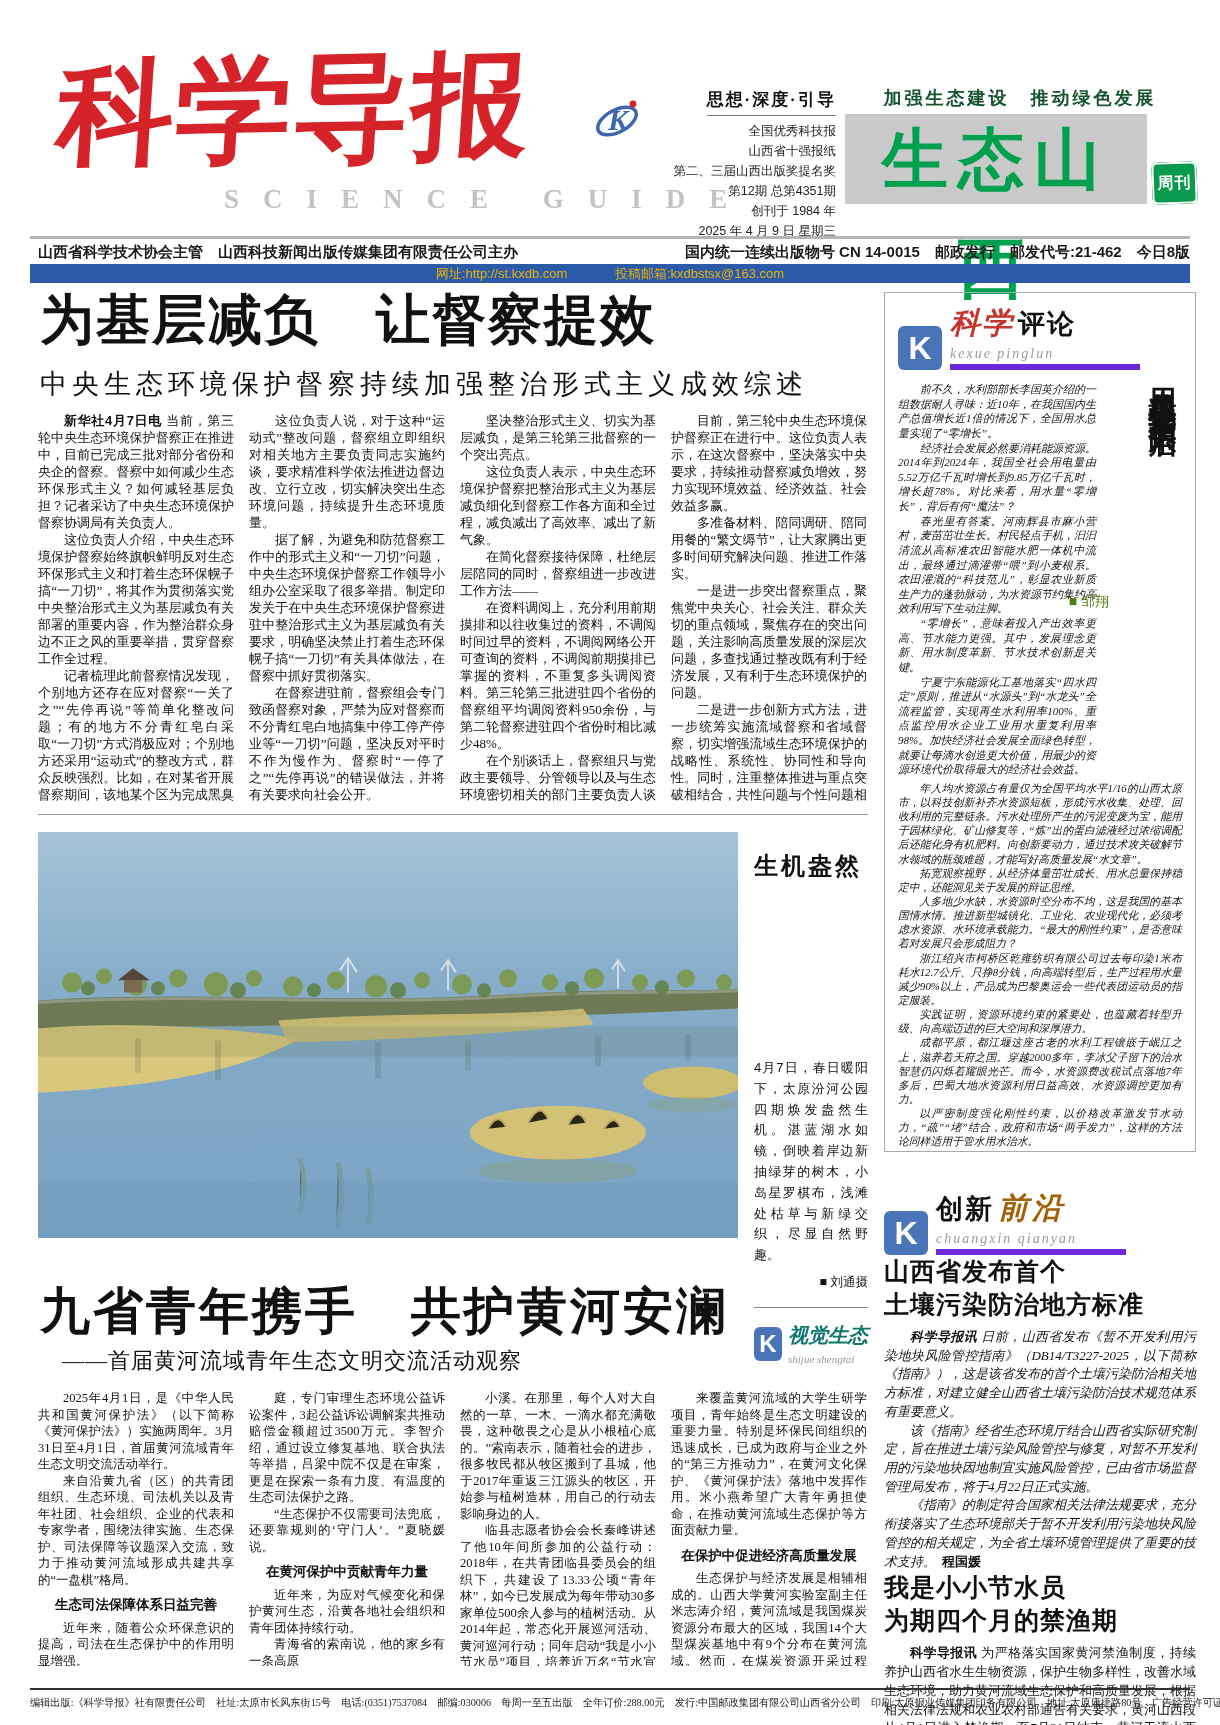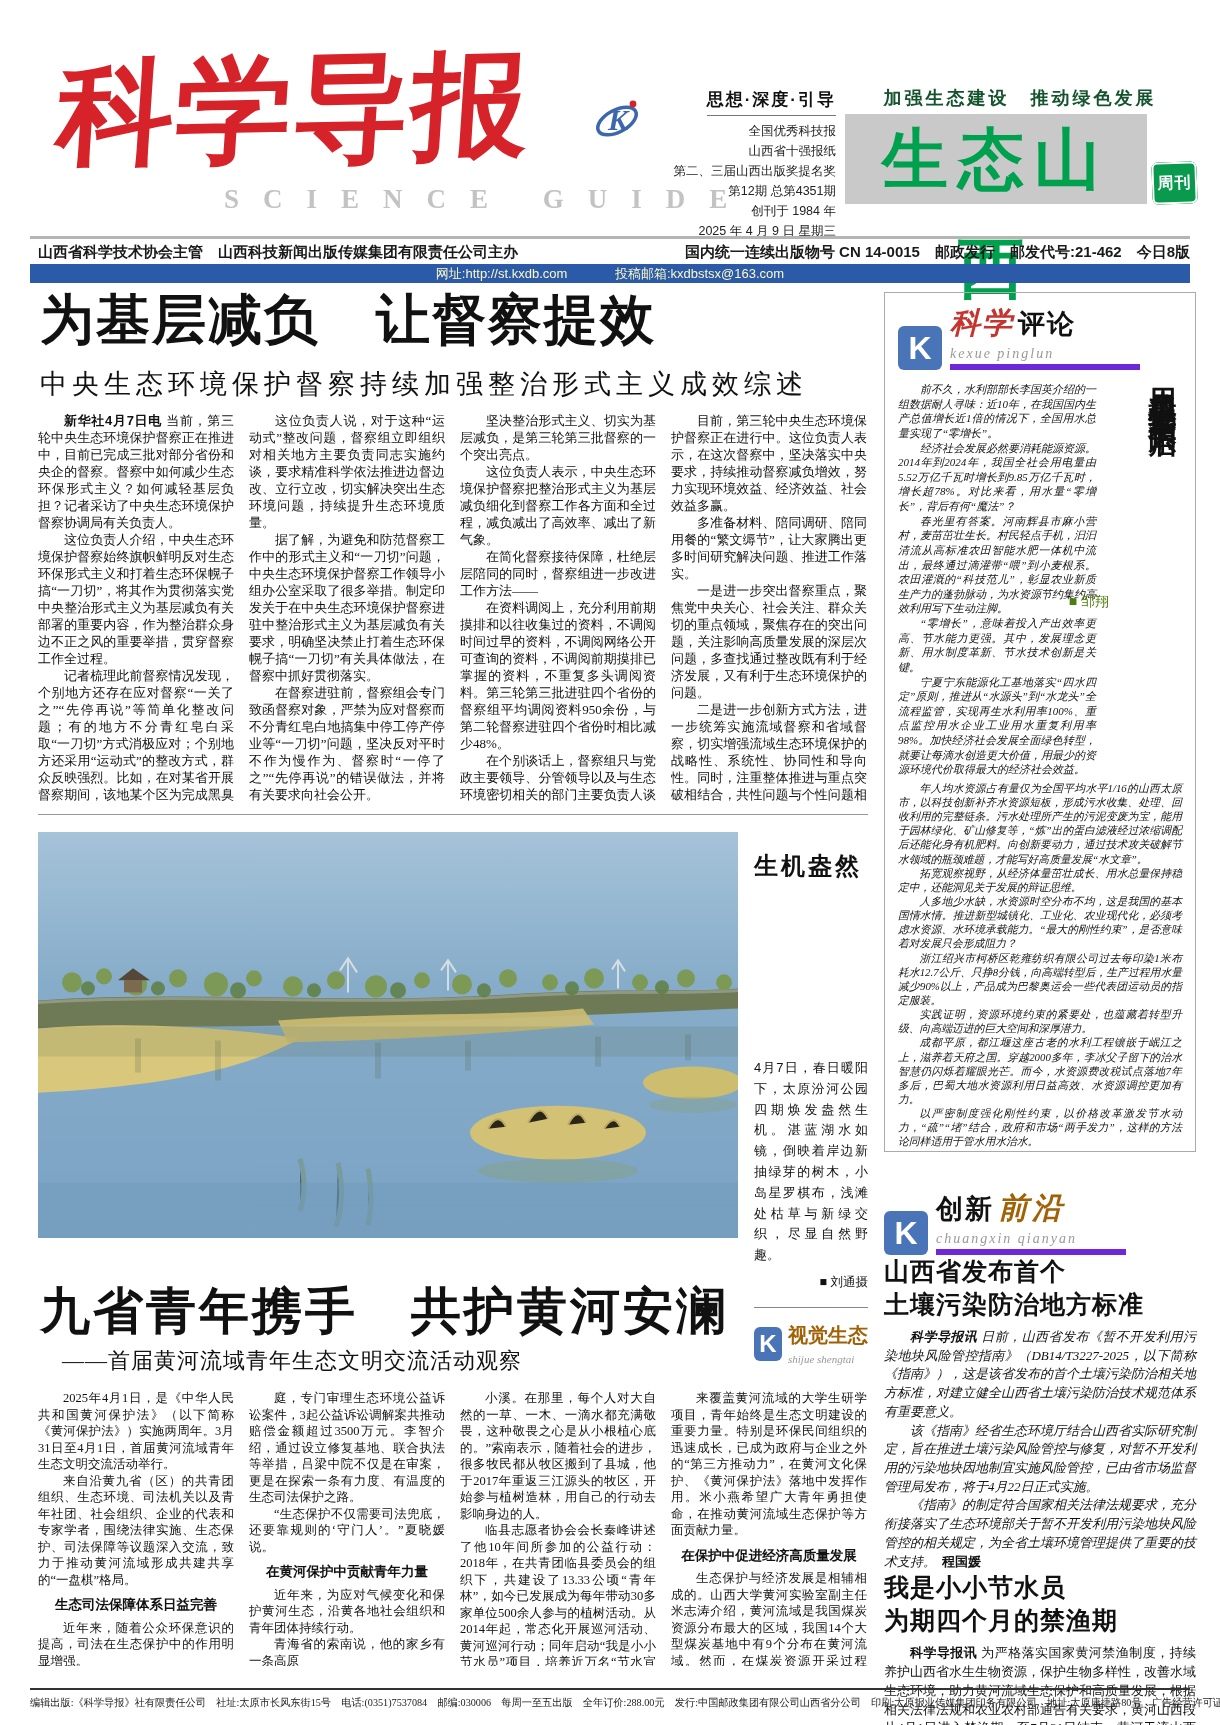--- a/index.html
+++ b/index.html
@@ -18,21 +18,21 @@
   .k-swoosh{left:592px;top:94px;}
   .slogan{left:845px;top:86px;width:350px;text-align:center;font-size:18px;font-weight:700;color:#14532d;
       letter-spacing:3px;white-space:nowrap;}
   .edition-box{left:845px;top:114px;width:302px;height:90px;background:#c9c9c9;text-align:center;line-height:92px;}
   .edition-name{font-size:66px;font-weight:900;color:#00a14e;letter-spacing:10px;}
   .weekly{left:1152px;top:162px;width:45px;height:42px;background:#0a9a4e;border-radius:6px;color:#fff;
       text-align:center;font-size:16px;font-weight:700;line-height:42px;letter-spacing:1px;
       box-shadow:inset 0 0 0 2px #fff,inset 0 0 0 4px #0a9a4e;transform:rotate(-2deg);}
   .rule1{left:30px;top:236px;width:1160px;height:3px;background:#b5b5b5;}
   .pubbar{top:243px;font-size:15px;font-weight:700;color:#1a1a1a;white-space:nowrap;}
-  .bluebar{left:30px;top:264px;width:1160px;height:19px;background:#2a5aa8;color:#fef9c3;text-align:center;
+  .bluebar{left:30px;top:264px;width:1160px;height:19px;background:#2a5aa8;color:#eab308;text-align:center;
       font-size:13px;line-height:19px;}
   .bluebar span{margin:0 22px;}
   
   .main-headline{left:40px;top:284px;font-size:54px;font-weight:900;letter-spacing:2px;white-space:nowrap;}
   .main-subhead{left:40px;top:366px;font-size:27px;font-weight:500;letter-spacing:5px;white-space:nowrap;}
   .colwrap{display:flex;gap:15px;}
   .maincols{left:38px;top:412px;width:832px;height:392px;}
   .maincols .col{width:196px;height:392px;overflow:hidden;font-size:13px;line-height:1.31;text-align:justify;}
   .li-p{margin:0;text-indent:2em;}
   .li-p b{font-family:"Liberation Sans","DejaVu Sans",sans-serif;}
@@ -47,21 +47,21 @@
   .cap-title{font-size:24px;font-weight:700;letter-spacing:3px;margin:14px 0 0;}
   .cap-text{margin-top:176px;font-size:13px;line-height:1.6;text-align:justify;
       font-family:"Liberation Sans","DejaVu Sans",sans-serif;}
   .cap-credit{text-align:right;font-size:12.5px;margin-top:8px;padding-bottom:16px;border-bottom:1px solid #888;
       font-family:"Liberation Sans","DejaVu Sans",sans-serif;}
   .shijue{margin-top:14px;display:flex;align-items:center;gap:6px;}
   .k-badge{background:#4a74b8;color:#fff;border-radius:6px;font-weight:900;text-align:center;
       font-family:"Liberation Sans","DejaVu Sans",sans-serif;}
   .k-sm{width:34px;height:34px;font-size:24px;line-height:34px;}
   .k-lg{width:44px;height:44px;font-size:32px;line-height:44px;flex:none;}
-  .shijue .nm{font-size:20px;font-weight:700;color:#a16207;white-space:nowrap;}
+  .shijue .nm{font-size:20px;font-weight:700;font-style:italic;color:#0f766e;white-space:nowrap;}
   .shijue .py{font-size:11px;color:#999;font-style:italic;}
   
   .combox{left:884px;top:292px;width:312px;height:860px;border:1px solid #ababab;box-sizing:border-box;
       padding:10px 13px;overflow:hidden;}
   .seclogo{display:flex;align-items:flex-end;gap:8px;}
   .seclogo .names{border-bottom:6px solid #6d28d9;padding-bottom:2px;min-width:190px;}
   .seclogo .red{font-size:30px;font-weight:900;font-style:italic;color:#c5342e;letter-spacing:2px;}
   .seclogo .blk{font-size:27px;font-weight:800;font-family:"Liberation Sans","DejaVu Sans",sans-serif;letter-spacing:2px;}
   .seclogo .blue{font-size:30px;font-weight:900;font-style:italic;color:#a16207;letter-spacing:4px;}
   .seclogo .pin{font-size:14px;color:#999;font-style:italic;letter-spacing:2px;}

